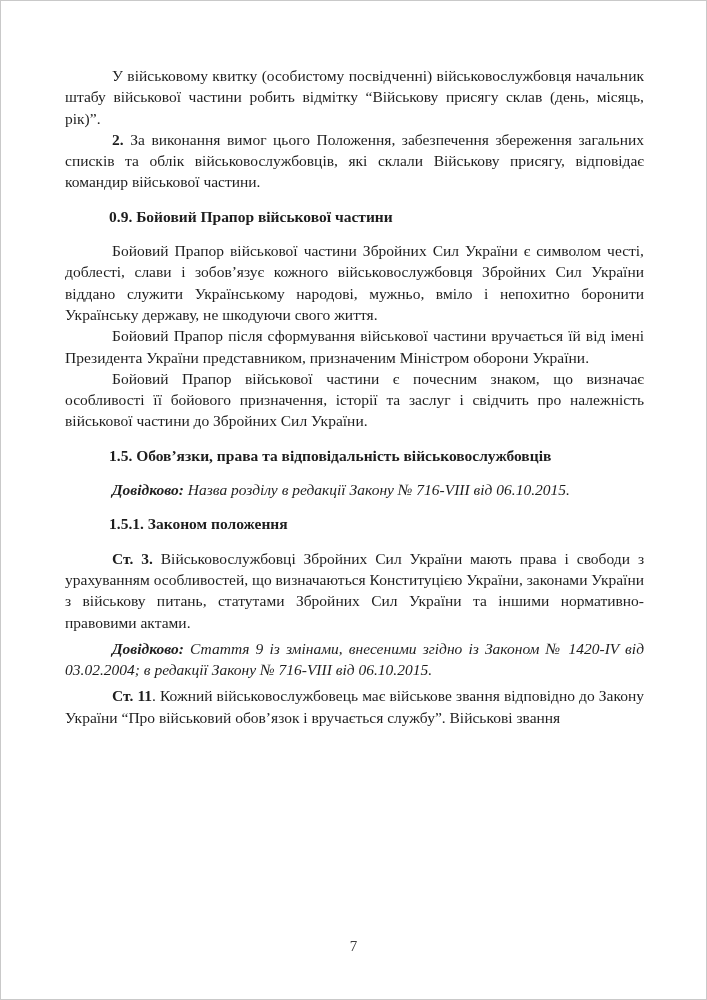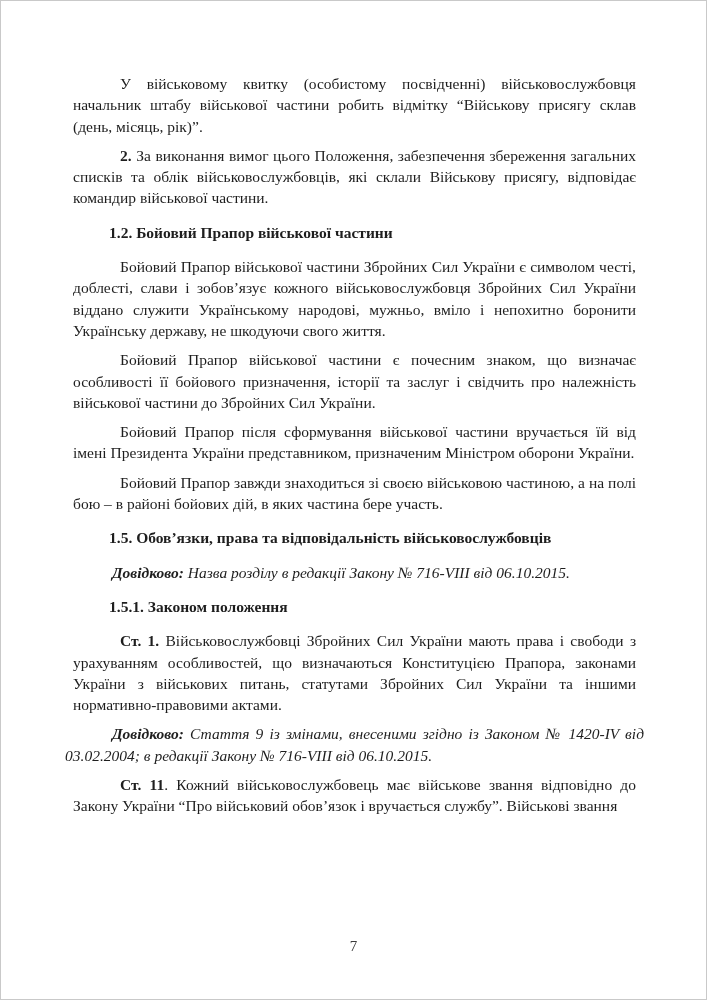--- a/index.html
+++ b/index.html
@@ -17,21 +17,21 @@
     height: 1000px;
     background: #ffffff;
     border: 1px solid #c9c9c9;
     padding: 64px 62px 0 64px;
     font-family: "Liberation Serif", "DejaVu Serif", serif;
     font-size: 15.5px;
     line-height: 21.3px;
     color: #1e1e1e;
   }
   .para {
-    margin: 8px;
+    margin: 0;
     text-align: justify;
     text-indent: 47px;
   }
   .heading {
     font-size: 15.5px;
     font-weight: bold;
     margin: 13px 0 13px 44px;
     line-height: 21.3px;
   }
   .note {
@@ -61,39 +61,38 @@
 </head>
 <body>
 
 <div class="page">
   <main>
 
     <p class="para"><span>У військовому квитку (особистому посвідченні) військовослужбовця начальник штабу військової частини робить відмітку “Військову присягу склав (день, місяць, рік)”.</span></p>
 
     <p class="para"><strong class="lead">2.</strong><span> За виконання вимог цього Положення, забезпечення збереження загальних списків та облік військовослужбовців, які склали Військову присягу, відповідає командир військової частини.</span></p>
 
-    <h2 class="heading">1.2. Бойовий Прапор військової частини</h2>
+    <h2 class="heading">0.9. Бойовий Прапор військової частини</h2>
 
     <p class="para"><span>Бойовий Прапор військової частини Збройних Сил України є символом честі, доблесті, слави і зобов’язує кожного військовослужбовця Збройних Сил України віддано служити Українському народові, мужньо, вміло і непохитно боронити Українську державу, не шкодуючи свого життя.</span></p>
 
+    <p class="para"><span>Бойовий Прапор після сформування військової частини вручається їй від імені Президента України представником, призначеним Міністром оборони України.</span></p>
+
     <p class="para"><span>Бойовий Прапор військової частини є почесним знаком, що визначає особливості її бойового призначення, історії та заслуг і свідчить про належність військової частини до Збройних Сил України.</span></p>
 
-    <p class="para"><span>Бойовий Прапор після сформування військової частини вручається їй від імені Президента України представником, призначеним Міністром оборони України.</span></p>
 
-
-    <p class="para"><span>Бойовий Прапор завжди знаходиться зі своєю військовою частиною, а на полі бою – в районі бойових дій, в яких частина бере участь.</span></p>
 
 
     <h2 class="heading">1.5. Обов’язки, права та відповідальність військовослужбовців</h2>
 
     <p class="note"><span class="note-lead">Довідково:</span><span> Назва розділу в редакції Закону № 716-VIII від 06.10.2015.</span></p>
 
     <h3 class="heading">1.5.1. Законом положення</h3>
 
-    <p class="para"><strong class="lead">Ст. 1.</strong><span> Військовослужбовці Збройних Сил України мають права і свободи з урахуванням особливостей, що визначаються Конституцією Прапора, законами України з військових питань, статутами Збройних Сил України та іншими нормативно-правовими актами.</span></p>
+    <p class="para"><strong class="lead">Ст. 3.</strong><span> Військовослужбовці Збройних Сил України мають права і свободи з урахуванням особливостей, що визначаються Конституцією України, законами України з військову питань, статутами Збройних Сил України та іншими нормативно-правовими актами.</span></p>
 
     <p class="note"><span class="note-lead">Довідково:</span><span> Стаття 9 із змінами, внесеними згідно із Законом № 1420-IV від 03.02.2004; в редакції Закону № 716-VIII від 06.10.2015.</span></p>
 
     <p class="para"><strong class="lead">Ст. 11</strong><span>. Кожний військовослужбовець має військове звання відповідно до Закону України “Про військовий обов’язок і вручається службу”. Військові звання</span></p>
 
   </main>
 
   <footer class="page-footer">
     <span class="page-number">7</span>
   </footer>

